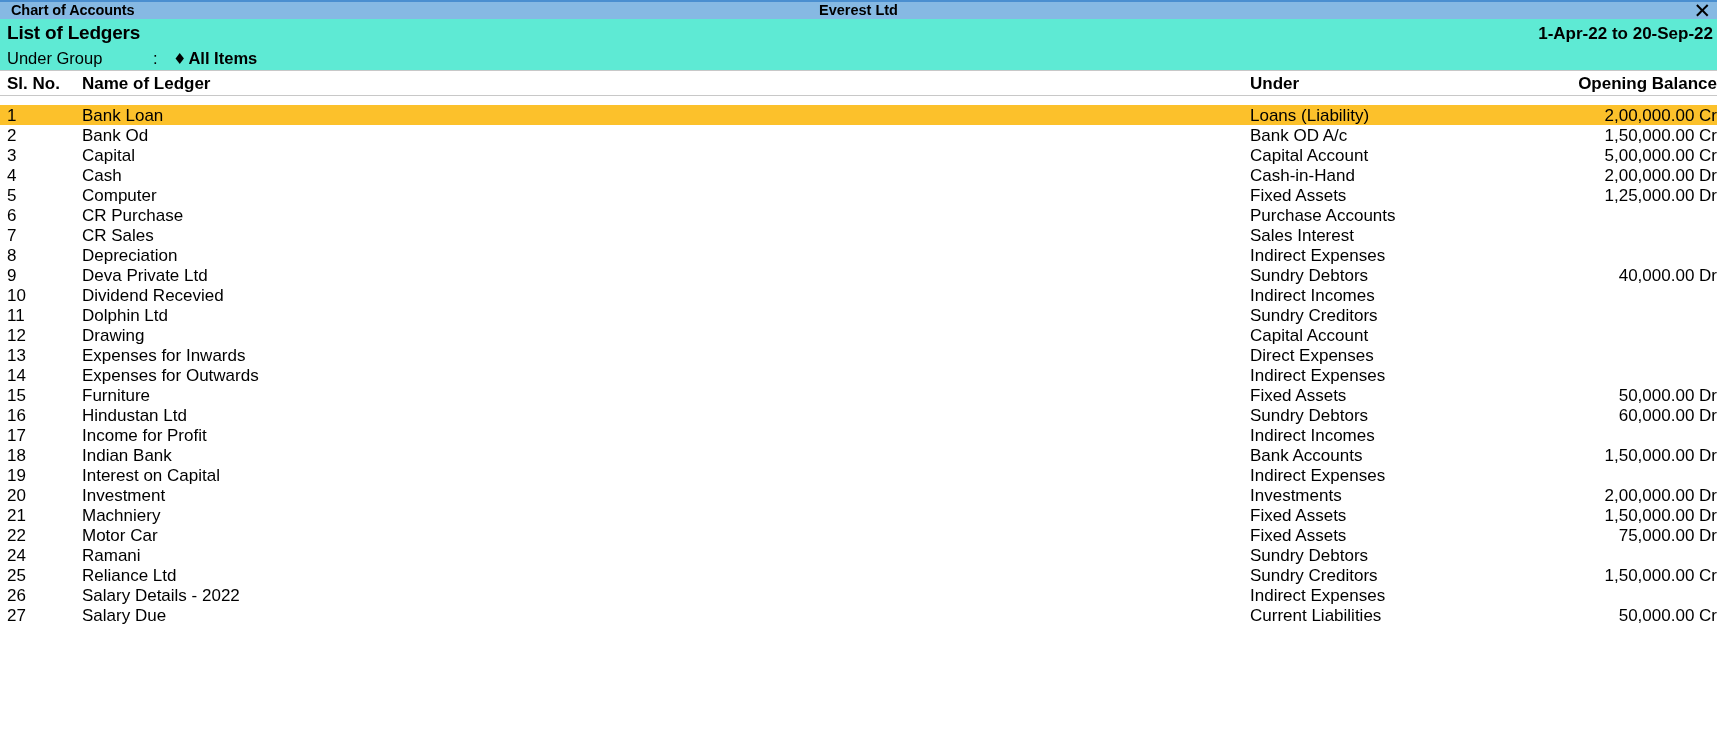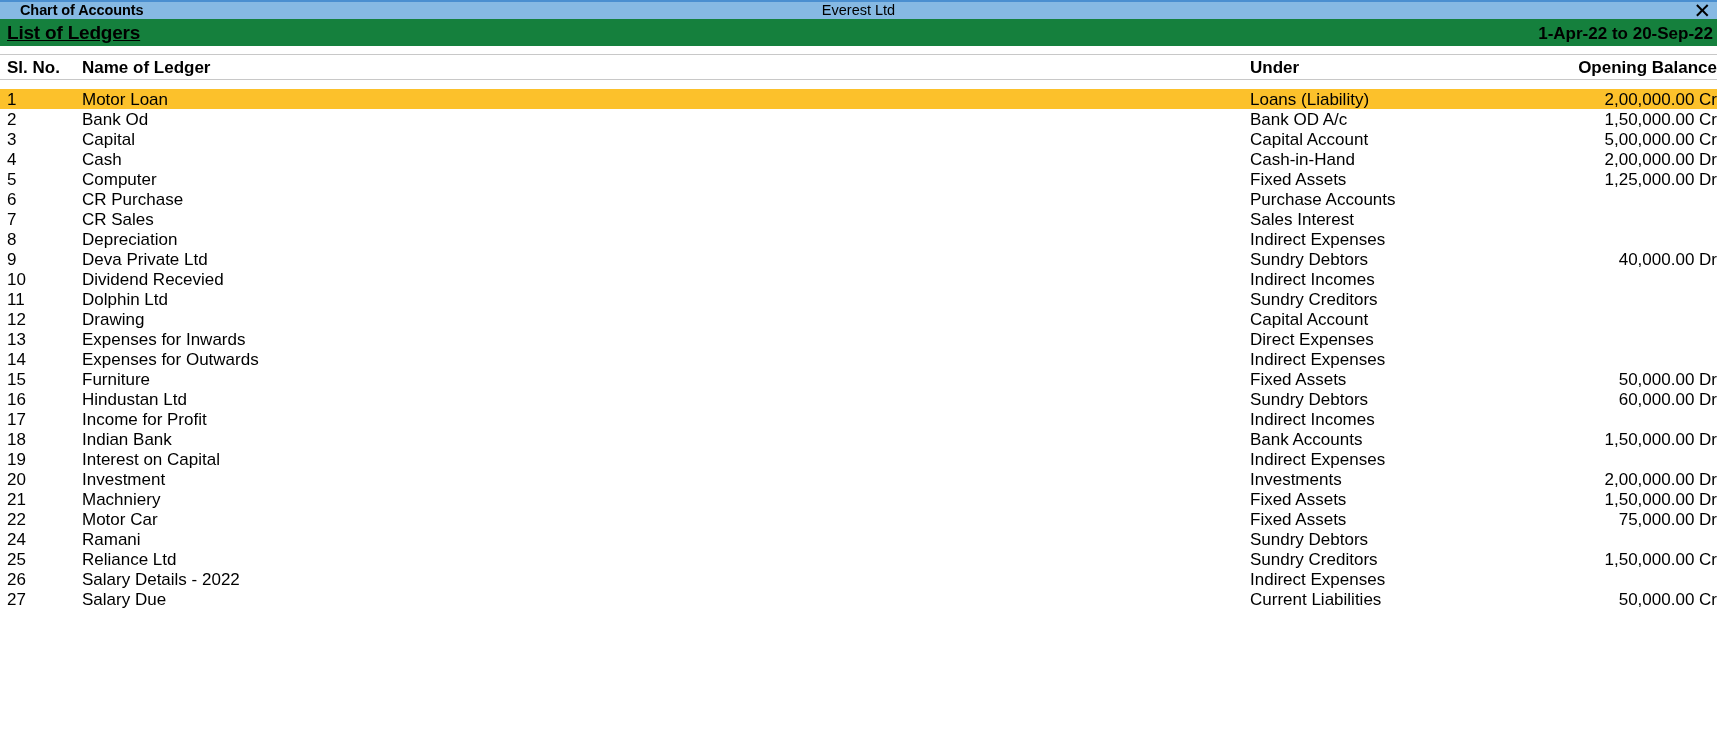--- a/index.html
+++ b/index.html
@@ -24,32 +24,32 @@
     height: 19px;
     background: #86b9e3;
     border-top: 2px solid #4a8fd0;
     display: flex;
     align-items: center;
     overflow: hidden;
   }
   .titlebar-left {
     font-size: 14.5px;
     font-weight: bold;
-    padding-left: 20px;
+    padding-left: 11px;
     letter-spacing: -0.1px;
     line-height: 1;
     white-space: nowrap;
   }
   .titlebar-center {
     position: absolute;
     left: 0;
     right: 0;
     text-align: center;
     font-size: 14.5px;
-    font-weight: normal;
+    font-weight: bold;
     line-height: 1;
     pointer-events: none;
     white-space: nowrap;
   }
   .titlebar-close {
     position: absolute;
     right: 6px;
     top: 50%;
     transform: translateY(-50%);
     font-size: 21px;
@@ -58,22 +58,21 @@
     font-family: "DejaVu Sans", sans-serif;
     cursor: pointer;
     color: #000;
     z-index: 3;
   }
 
   
   .report-head {
     position: relative;
     padding: 0 4px 0 7px;
-    background: #15803d;
-    text-decoration: underline;
+    background: #5eead4;
   }
   .head-row1 {
     position: relative;
     height: 27px;
     display: flex;
     align-items: center;
   }
   .report-title {
     font-size: 19px;
     font-weight: bold;
@@ -107,21 +106,20 @@
     padding-right: 2px;
   }
 
   
   .colhead {
     border-top: 1px solid #c8c8c8;
     border-bottom: 1px solid #c8c8c8;
     height: 26px;
     position: relative;
     background: #ffffff;
-    margin-top: 8px;
   }
   .colhead .cell {
     position: absolute;
     top: 50%;
     transform: translateY(-50%);
     font-size: 17px;
     font-weight: bold;
     line-height: 1;
     white-space: nowrap;
   }
@@ -165,35 +163,40 @@
 <div class="titlebar">
   <div class="titlebar-left">Chart of Accounts</div>
   <div class="titlebar-center">Everest Ltd</div>
   <div class="titlebar-close">✕</div>
 </div>
 
 <div class="report-head">
   <div class="head-row1">
     <span class="report-title">List of Ledgers</span>
     <span class="period">1-Apr-22 to 20-Sep-22</span>
+  </div>
+  <div class="head-row2">
+    <span class="ug-label">Under Group</span>
+    <span class="ug-colon">:</span>
+    <span class="ug-value"><span class="diamond">♦</span><span>All Items</span></span>
   </div>
 </div>
 
 <div class="colhead">
   <span class="cell c-sl">Sl. No.</span>
   <span class="cell c-name">Name of Ledger</span>
   <span class="cell c-under">Under</span>
   <span class="cell c-bal">Opening Balance</span>
 </div>
 
 <div class="tablewrap">
   <div id="rows-container">
       <div class="row selected">
         <span class="cell c-sl">1</span>
-        <span class="cell c-name">Motor Loan</span>
+        <span class="cell c-name">Bank Loan</span>
         <span class="cell c-under"><span>Loans (Liability)</span></span>
         <span class="cell c-bal">2,00,000.00 Cr</span>
       </div>
       <div class="row">
         <span class="cell c-sl">2</span>
         <span class="cell c-name">Bank Od</span>
         <span class="cell c-under"><span>Bank OD A/c</span></span>
         <span class="cell c-bal">1,50,000.00 Cr</span>
       </div>
       <div class="row">

